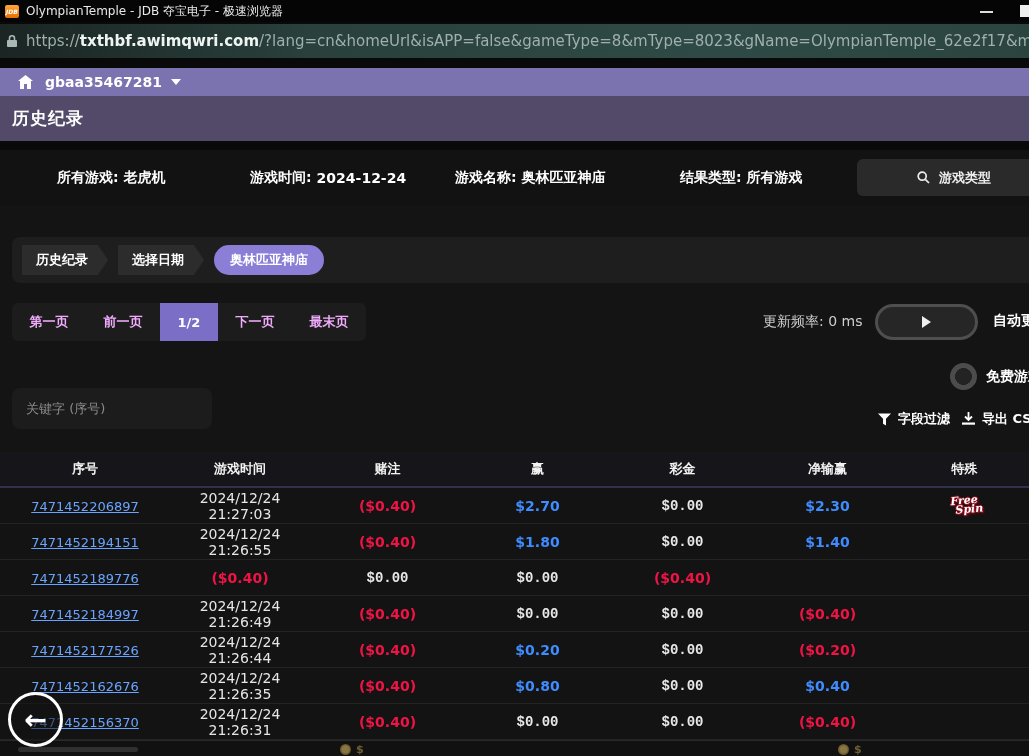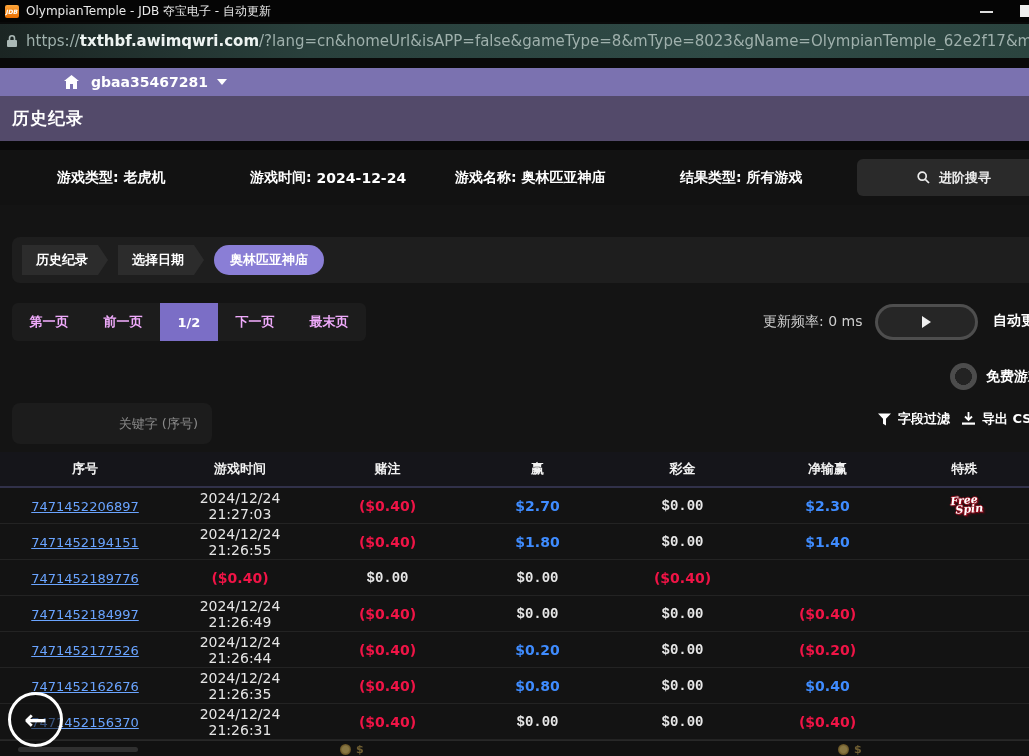--- a/index.html
+++ b/index.html
@@ -15,21 +15,21 @@
   .title-text{color:#e9e9e9;font-size:12px;white-space:nowrap;}
   .win-min{position:absolute;right:36px;top:11px;width:13px;height:2px;background:#ddd;}
   .win-max{position:absolute;right:-4px;top:5px;width:13px;height:12px;background:#efefef;}
   
   .urlbar{position:absolute;top:24px;left:0;right:0;height:34px;display:flex;align-items:center;
     background:linear-gradient(90deg,#1b2523 0%,#29403c 30%,#2f4a46 70%,#2b443f 100%);}
   .lock-icon{margin:0 8px 0 6px;display:flex;}
   .url-text{font-size:15px;color:#9fb0ac;white-space:nowrap;overflow:hidden;}
   .url-text .host{color:#eef4f2;font-weight:bold;}
   
-  .purple-nav{position:absolute;top:68px;left:0;right:0;height:28px;background:#7b72b0;display:flex;align-items:center;padding-left:46px;}
+  .purple-nav{position:absolute;top:68px;left:0;right:0;height:28px;background:#7b72b0;display:flex;align-items:center;}
   .home-icon{margin-left:18px;display:flex;}
   .username{color:#fff;font-weight:bold;font-size:14px;margin-left:12px;}
   .chevron-down{margin-left:9px;width:0;height:0;border-left:5px solid transparent;border-right:5px solid transparent;border-top:6px solid #fff;}
   .page-titlebar{position:absolute;top:96px;left:0;right:0;height:45px;background:#534a6a;}
   .page-title{color:#fff;font-weight:bold;font-size:17px;line-height:45px;padding-left:12px;letter-spacing:1px;}
   
   .filterbar{position:absolute;top:150px;left:0;right:0;height:55px;background:#121212;}
   .filter-item{position:absolute;top:0;height:55px;display:flex;align-items:center;gap:5px;color:#fff;font-weight:bold;font-size:14px;cursor:pointer;}
   .adv-btn{position:absolute;left:857px;top:9px;width:230px;height:37px;background:#2a2a2a;border-radius:6px;
     display:flex;align-items:center;gap:9px;padding-left:60px;box-sizing:border-box;color:#ededed;font-size:13px;font-weight:bold;cursor:pointer;}
@@ -48,22 +48,22 @@
   .refresh-label{position:absolute;left:751px;top:12px;color:#cfcfcf;font-size:14px;white-space:nowrap;}
   .toggle{position:absolute;left:863px;top:3px;width:103px;height:36px;background:#4e4e4e;border-radius:18px;padding:3px;box-sizing:border-box;cursor:pointer;}
   .toggle-inner{width:100%;height:100%;background:#262626;border-radius:15px;display:flex;align-items:center;justify-content:center;}
   .play-tri{width:0;height:0;border-top:6px solid transparent;border-bottom:6px solid transparent;border-left:9px solid #efefef;}
   .auto-label{position:absolute;left:981px;top:11px;color:#fff;font-weight:bold;font-size:14px;white-space:nowrap;}
   
   .radio{position:absolute;left:950px;top:158px;width:27px;height:27px;border-radius:50%;
     background:radial-gradient(circle,#232323 0 44%,#4c4c4c 45% 100%);cursor:pointer;}
   .free-label{position:absolute;left:986px;top:163px;color:#fff;font-weight:bold;font-size:14px;white-space:nowrap;}
   
-  .search-input{position:absolute;left:12px;top:198px;width:200px;height:41px;background:#1c1c1c;border:none;border-radius:8px;
-    color:#cfcfcf;font-size:13px;padding:0 14px;box-sizing:border-box;outline:none;font-family:inherit;text-align:right;}
+  .search-input{position:absolute;left:12px;top:183px;width:200px;height:41px;background:#1c1c1c;border:none;border-radius:8px;
+    color:#cfcfcf;font-size:13px;padding:0 14px;box-sizing:border-box;outline:none;font-family:inherit;}
   .search-input::placeholder{color:#8a8a8a;}
   .action{position:absolute;top:205px;display:flex;align-items:center;gap:7px;color:#fff;font-weight:bold;font-size:13px;cursor:pointer;white-space:nowrap;}
   
   .table{position:absolute;left:0;right:0;top:247px;}
   .grid{display:grid;grid-template-columns:170px 140px 155px 145px 145px 145px 129px;align-items:center;text-align:center;}
   .thead{height:36px;background:#15151a;border-bottom:2px solid #31314a;color:#f2f2f2;font-weight:bold;font-size:13px;box-sizing:border-box;}
   .row{height:36px;border-bottom:1px solid #232323;font-size:14px;color:#e8e8e8;box-sizing:border-box;background:#131313;}
   .serial{color:#6aa4ff;text-decoration:underline;font-size:13px;cursor:pointer;}
   .money{font-weight:bold;}
   .money.neg{color:#f01446;}
@@ -82,21 +82,21 @@
   
   .back-btn{position:absolute;left:8px;top:692px;width:55px;height:55px;border-radius:50%;border:3px solid #fff;
     background:rgba(18,18,18,.55);display:flex;align-items:center;justify-content:center;color:#fff;font-size:27px;font-weight:bold;z-index:10;cursor:pointer;box-sizing:border-box;}
   svg{display:block;}
 </style>
 </head>
 <body>
 
 <div class="titlebar">
   <div class="jdb-icon">JDB</div>
-  <div class="title-text">OlympianTemple - JDB 夺宝电子 - 自动更新</div>
+  <div class="title-text">OlympianTemple - JDB 夺宝电子 - 极速浏览器</div>
   <div class="win-min"></div>
   <div class="win-max"></div>
 </div>
 
 <div class="urlbar">
   <span class="lock-icon">
     <svg width="12" height="14" viewBox="0 0 12 14">
         <rect x="1" y="6" width="10" height="7" rx="1" fill="#aab8b5"></rect>
         <path d="M3.5 6V4.2a2.5 2.5 0 0 1 5 0V6" fill="none" stroke="#aab8b5" stroke-width="1.6"></path>
       </svg>
@@ -113,21 +113,21 @@
   <span class="username">gbaa35467281</span>
   <span class="chevron-down"></span>
 </div>
 
 <div class="page-titlebar">
   <div class="page-title">历史纪录</div>
 </div>
 
 <div class="filterbar">
   <div class="filter-item" style="left:57px">
-    <span>游戏类型:</span>
+    <span>所有游戏:</span>
       <span>老虎机</span>
   </div>
   <div class="filter-item" style="left:250px">
     <span>游戏时间:</span>
       <span>2024-12-24</span>
   </div>
   <div class="filter-item" style="left:455px">
     <span>游戏名称:</span>
       <span>奥林匹亚神庙</span>
   </div>
@@ -135,21 +135,21 @@
     <span>结果类型:</span>
       <span>所有游戏</span>
   </div>
   <div class="adv-btn">
     <span>
       <svg width="13" height="13" viewBox="0 0 13 13">
           <circle cx="5.2" cy="5.2" r="4" fill="none" stroke="#ededed" stroke-width="1.7"></circle>
           <line x1="8.3" y1="8.3" x2="12" y2="12" stroke="#ededed" stroke-width="1.7"></line>
         </svg>
     </span>
-    <span>进阶搜寻</span>
+    <span>游戏类型</span>
   </div>
 </div>
 
 <div class="content">
 
   <div class="crumb-box">
     <div class="crumb">历史纪录</div>
     <div class="crumb">选择日期</div>
     <div class="crumb active">奥林匹亚神庙</div>
   </div>

